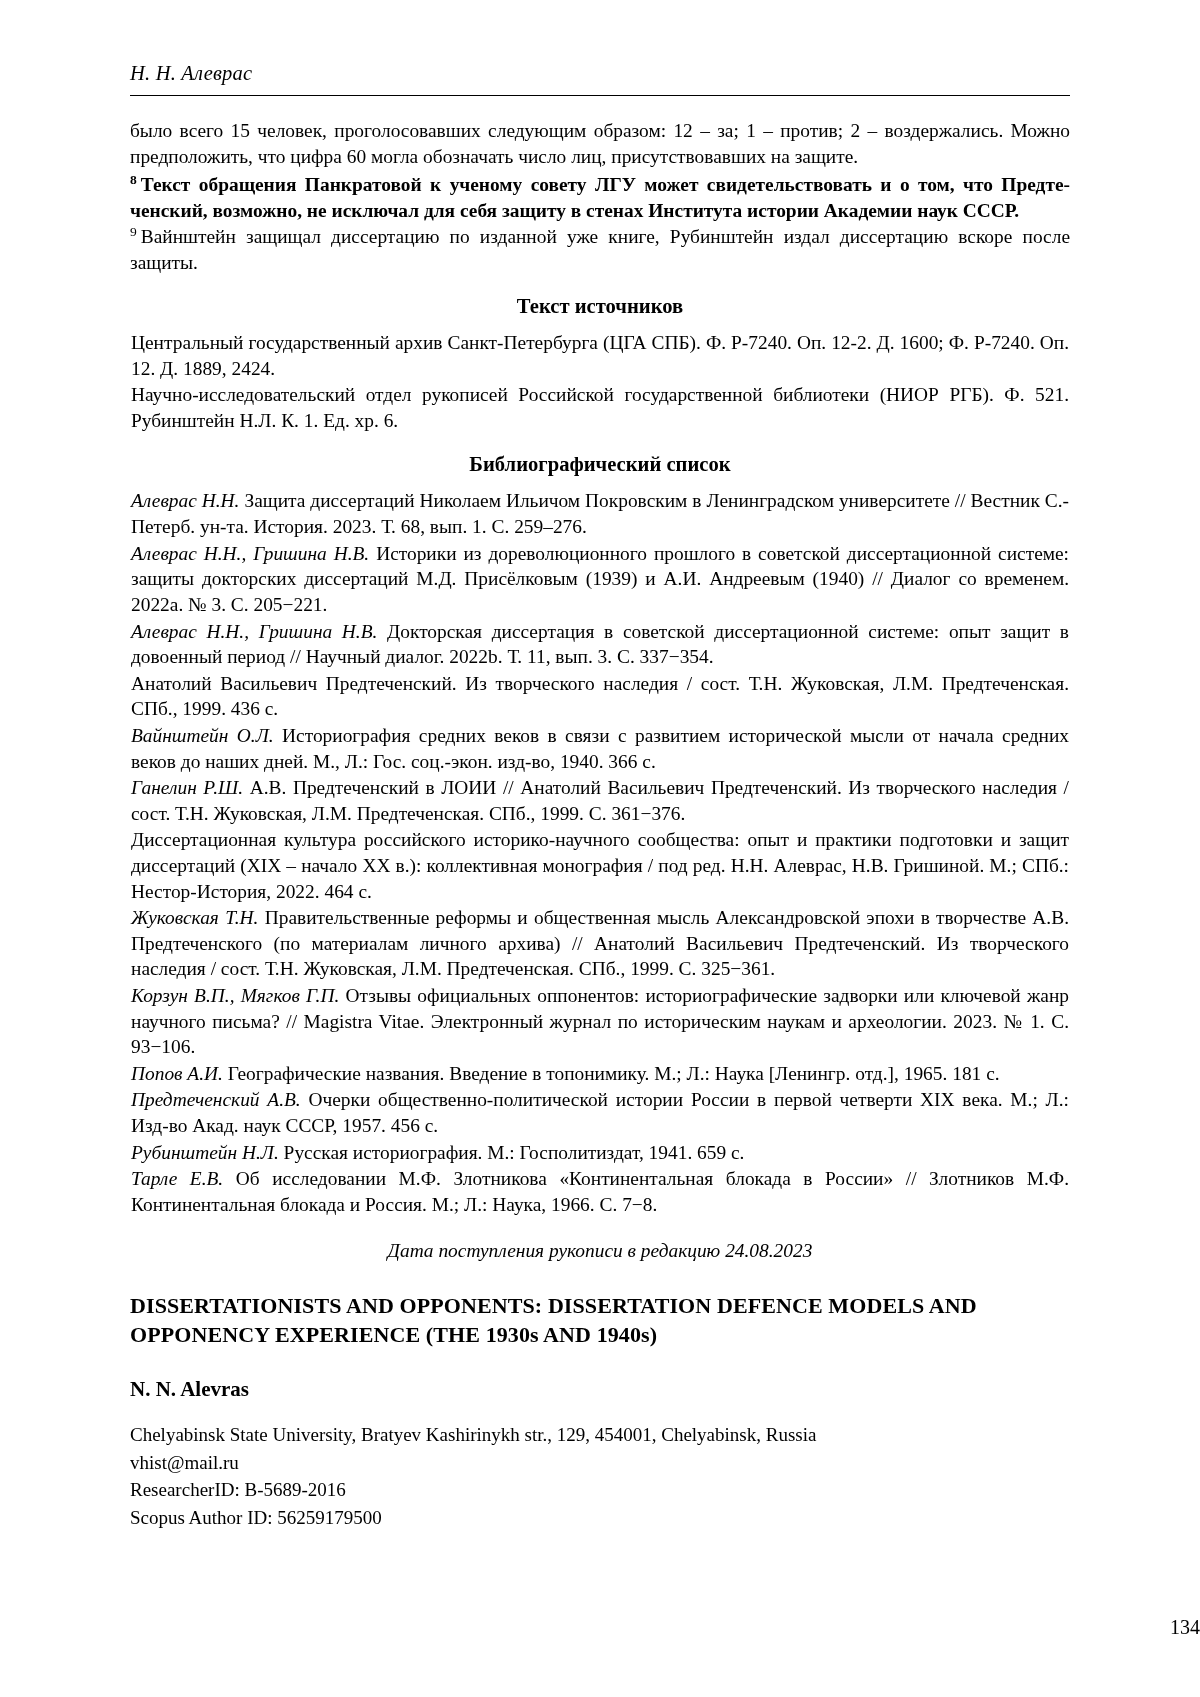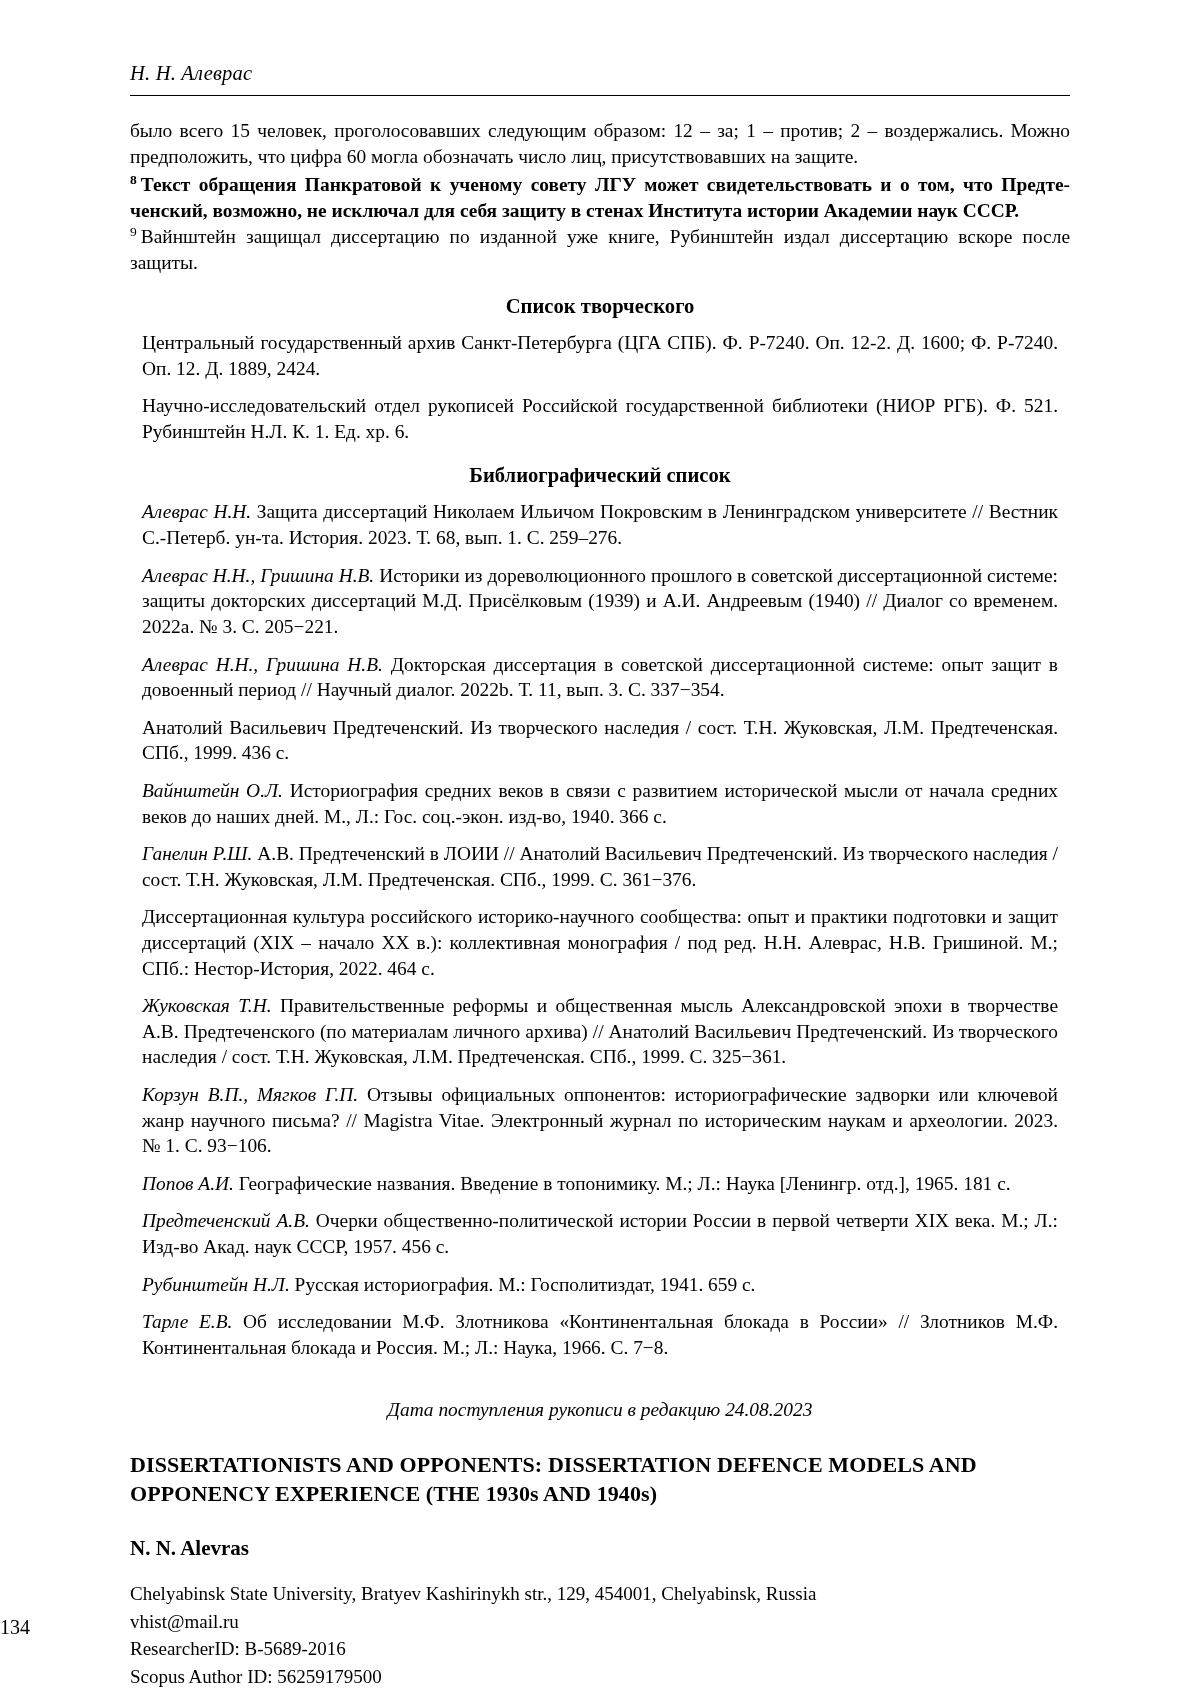--- a/index.html
+++ b/index.html
@@ -57,28 +57,28 @@
   h2.section-head {
     text-align: center;
     font-size: 20.6px;
     font-weight: bold;
     margin: 20px 0 12px 0;
   }
   .ref {
     font-size: 19.4px;
     line-height: 1.32;
     text-align: justify;
-    margin: 12px;
+    margin: 1px;
   }
   .it { font-style: italic; }
   .date-line {
     text-align: center;
     font-style: italic;
     font-size: 19.4px;
-    margin: 36px 0 28px 0;
+    margin: 20px 0 28px 0;
   }
   h1.en-title {
     text-align: left;
     font-size: 22px;
     font-weight: bold;
     line-height: 1.33;
     margin: 0 0 26px 0;
     letter-spacing: 0.1px;
   }
   .en-author {
@@ -90,40 +90,40 @@
     font-size: 19px;
     line-height: 1.45;
     margin: 0;
     text-align: left;
   }
   .folio {
     position: absolute;
     left: 0;
     right: 0;
     bottom: 58px;
-    text-align: left;
+    text-align: right;
     font-size: 20px;
   }
   .sp { margin-top: 2px; font-weight: bold; }
 </style>
 </head>
 <body>
 
 <div class="page">
 
   <div class="runhead">Н. Н. Алеврас</div>
   <hr class="rule">
 
   <p class="body-para">было всего 15 человек, проголосовавших следующим образом: 12 – за; 1 – против; 2 – воздержались. Можно предположить, что цифра 60 могла обозначать число лиц, присутствовавших на защите.</p>
 
   <p class="footnote sp"><span class="fn-marker">8</span><span>Текст обращения Панкратовой к ученому совету ЛГУ может свидетельствовать и о том, что Предте­ченский, возможно, не исключал для себя защиту в стенах Института истории Академии наук СССР.</span></p>
 
   <p class="footnote"><span class="fn-marker">9</span><span>Вайнштейн защищал диссертацию по изданной уже книге, Рубинштейн издал диссертацию вскоре по­сле защиты.</span></p>
 
-  <h2 class="section-head">Список творческого</h2>
+  <h2 class="section-head">Текст источников</h2>
   <p class="ref">Центральный государственный архив Санкт-Петербурга (ЦГА СПБ). Ф. Р-7240. Оп. 12-2. Д. 1600; Ф. Р-7240. Оп. 12. Д. 1889, 2424.</p>
   <p class="ref">Научно-исследовательский отдел рукописей Российской государственной библиотеки (НИОР РГБ). Ф. 521. Рубинштейн Н.Л. К. 1. Ед. хр. 6.</p>
 
   <h2 class="section-head">Библиографический список</h2>
 
   <p class="ref"><span class="it">Алеврас Н.Н.</span><span> Защита диссертаций Николаем Ильичом Покровским в Ленинградском университе­те // Вестник С.-Петерб. ун-та. История. 2023. Т. 68, вып. 1. С. 259–276.</span></p>
   <p class="ref"><span class="it">Алеврас Н.Н., Гришина Н.В.</span><span> Историки из дореволюционного прошлого в советской диссертаци­онной системе: защиты докторских диссертаций М.Д. Присёлковым (1939) и А.И. Андреевым (1940) // Диалог со временем. 2022а. № 3. С. 205−221.</span></p>
   <p class="ref"><span class="it">Алеврас Н.Н., Гришина Н.В.</span><span> Докторская диссертация в советской диссертационной системе: опыт защит в довоенный период // Научный диалог. 2022b. Т. 11, вып. 3. С. 337−354.</span></p>
   <p class="ref"><span class="it"></span><span>Анатолий Васильевич Предтеченский. Из творческого наследия / сост. Т.Н. Жуковская, Л.М. Предтеченская. СПб., 1999. 436 с.</span></p>
   <p class="ref"><span class="it">Вайнштейн О.Л.</span><span> Историография средних веков в связи с развитием исторической мысли от нача­ла средних веков до наших дней. М., Л.: Гос. соц.-экон. изд-во, 1940. 366 с.</span></p>

